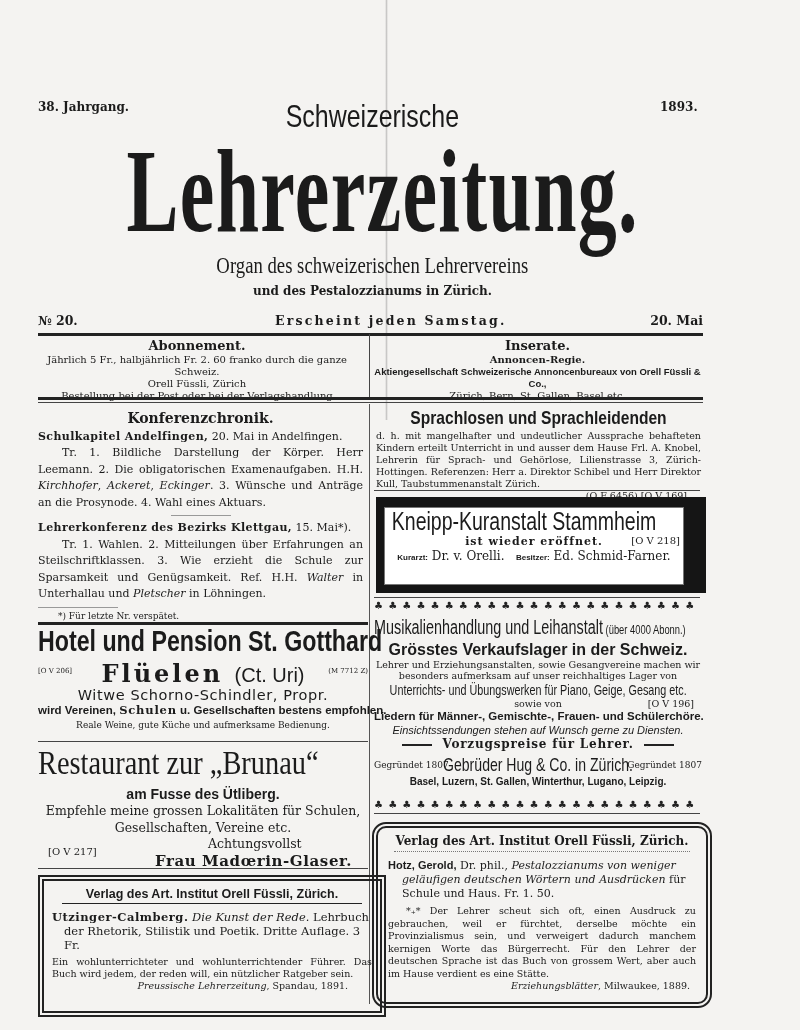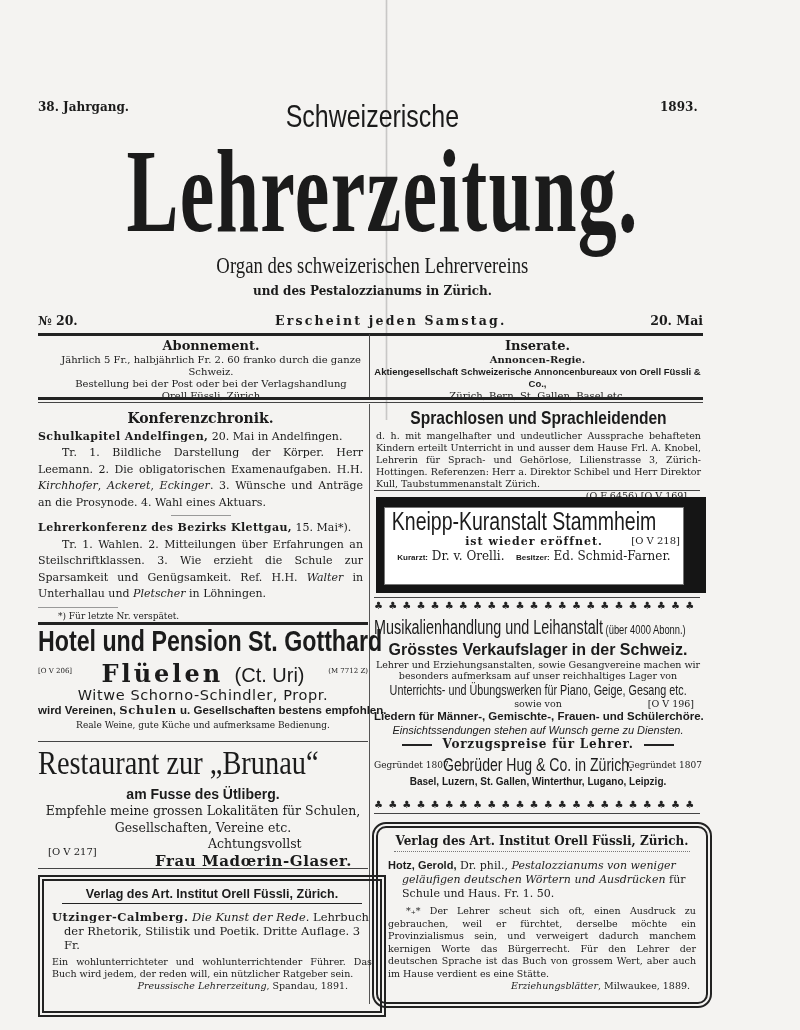--- a/index.html
+++ b/index.html
@@ -30,21 +30,21 @@
   .pesta { left:0; width:745px; top:284px; font-size:12px; font-weight:bold; }
 
   .issuebar { left:38px; top:313px; width:665px; height:18px; font-size:12.5px; font-weight:bold; }
   .issuebar .no { position:absolute; left:0; }
   .issuebar .ersch { position:absolute; left:237px; letter-spacing:2.2px; }
   .issuebar .date { position:absolute; right:0; }
 
   .rule2 { left:38px; width:665px; height:0; border-top:3px solid #222; }
   .rule1 { left:38px; width:665px; height:0; border-top:1px solid #444; }
 
-  .abon { left:46px; top:340px; width:330px; font-size:10px; line-height:12px; }
+  .abon { left:32px; top:340px; width:330px; font-size:10px; line-height:12px; }
   .abon h3, .ins h3 { margin:0 0 2px; font-size:13px; }
   .ins { left:372px; top:340px; width:331px; font-size:10px; line-height:12px; }
   .ins .reg { font-family:"Liberation Sans",sans-serif; font-weight:bold; font-size:9.5px; }
   .vdiv { left:369px; top:334px; width:0; height:66px; border-left:1px solid #444; }
 
   .coldiv { left:369px; top:404px; width:0; height:600px; border-left:1px solid #555; }
 
   
   .konf { left:38px; top:410px; width:325px; font-size:11px; line-height:16.5px; text-align:justify; }
   .konf h4 { margin:0 0 2px; text-align:center; font-size:14px; }
@@ -148,22 +148,22 @@
   <div class="abs issuebar">
     <span class="no">№ 20.</span>
     <span class="ersch">Erscheint jeden Samstag.</span>
     <span class="date">20. Mai</span>
   </div>
   <div class="abs rule2" style="top:333px"></div>
 
   <div class="abs abon c">
     <h3>Abonnement.</h3>
     <div>Jährlich 5 Fr., halbjährlich Fr. 2. 60 franko durch die ganze Schweiz.</div>
+    <div>Orell Füssli, Zürich</div>
     <div>Bestellung bei der Post oder bei der Verlagshandlung</div>
-    <div>Orell Füssli, Zürich</div>
   </div>
   <div class="abs vdiv"></div>
   <div class="abs ins c">
     <h3>Inserate.</h3>
     <div class="b">Annoncen-Regie.</div>
     <div class="reg">Aktiengesellschaft Schweizerische Annoncenbureaux von Orell Füssli &amp; Co.,</div>
     <div>Zürich, Bern, St. Gallen, Basel etc.</div>
   </div>
   <div class="abs rule2" style="top:397px"></div>
   <div class="abs rule1" style="top:402px"></div>

